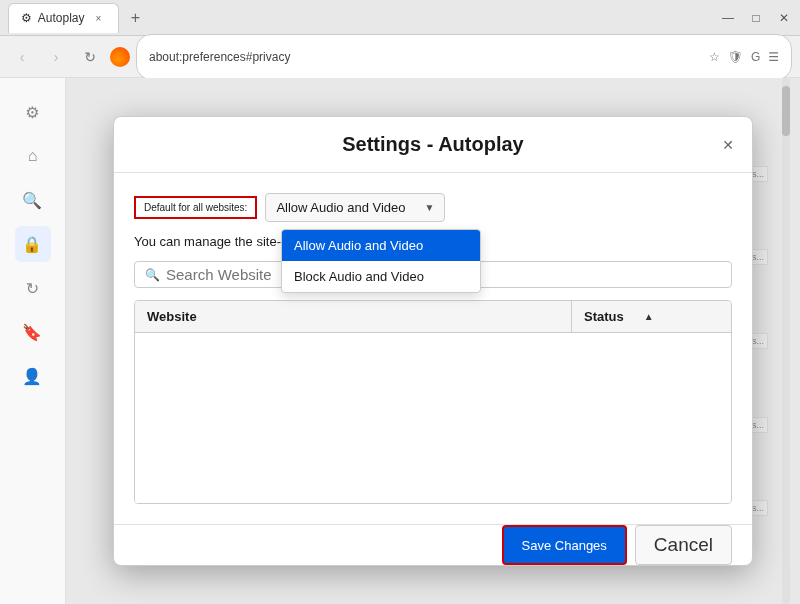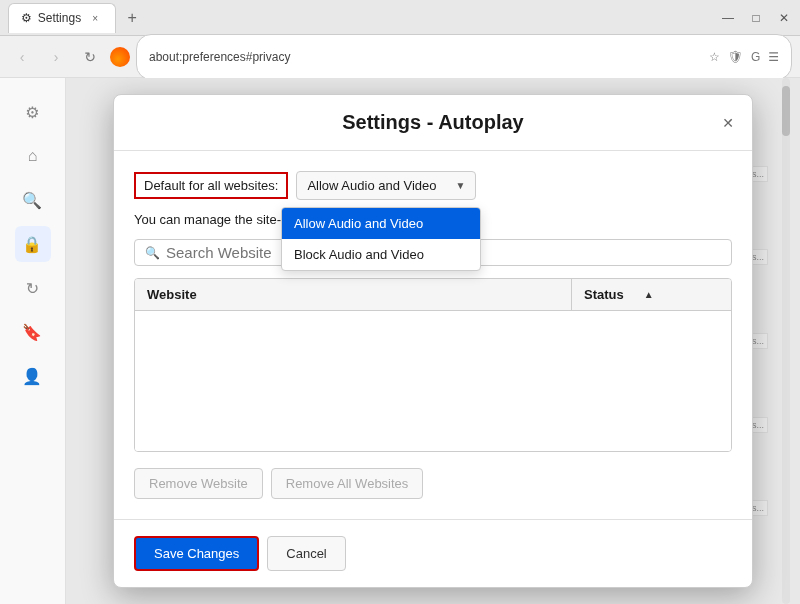--- a/index.html
+++ b/index.html
@@ -251,21 +251,21 @@
 
     
     .default-row {
       display: flex;
       align-items: center;
       gap: 8px;
       position: relative;
     }
 
     .default-label {
-      font-size: 13px;
+      font-size: 10px;
       color: #1a1a1a;
       border: 2px solid #cc0000;
       padding: 4px 8px;
       background: #fff;
       white-space: nowrap;
     }
 
     .dropdown-btn {
       display: flex;
       align-items: center;
@@ -408,38 +408,39 @@
     }
 
     .action-btn:disabled {
       color: #aaa;
       cursor: default;
     }
 
     
     .modal-footer {
       display: flex;
-      padding: 16px 20px;
+      justify-content: flex-end;
+      padding: 0 20px;
       gap: 8px;
       border-top: 1px solid #e0e0e0;
     }
 
     .btn-save {
       padding: 8px 18px;
       font-size: 13px;
       background: #0060df;
       color: #fff;
       border: 2px solid #cc0000;
       border-radius: 4px;
       cursor: pointer;
     }
 
     .btn-cancel {
       padding: 8px 18px;
-      font-size: 13px;
+      font-size: 19px;
       background: #f8f8f8;
       color: #333;
       border: 1px solid #ccc;
       border-radius: 4px;
       cursor: pointer;
     }
 
     .side-label-item {
       font-size: 9px;
       color: #888;
@@ -451,21 +452,21 @@
     }
   </style>
 </head>
 <body>
 
 <div class="browser-window">
 
   <div class="title-bar">
     <div class="tab">
       <span class="tab-icon">⚙</span>
-      <span>Settings</span>
+      <span>Autoplay</span>
       <span class="tab-close">×</span>
     </div>
     <div class="new-tab-btn">+</div>
     <div class="title-bar-controls">
       <div class="title-bar-btn">—</div>
       <div class="title-bar-btn">□</div>
       <div class="title-bar-btn">✕</div>
     </div>
   </div>
 
@@ -546,24 +547,20 @@
               <div class="table-header">
                 <div class="table-col-website">Website</div>
                 <div class="table-col-status">
                   <span>Status</span>
                   <span class="sort-arrow">▲</span>
                 </div>
               </div>
               <div class="table-body"></div>
             </div>
 
-            <div class="bottom-actions">
-              <button class="action-btn" disabled="">Remove Website</button>
-              <button class="action-btn" disabled="">Remove All Websites</button>
-            </div>
 
           </div>
 
           <div class="modal-footer">
             <button class="btn-save">Save Changes</button>
             <button class="btn-cancel">Cancel</button>
           </div>
         </div>
       </div>
     </div>

